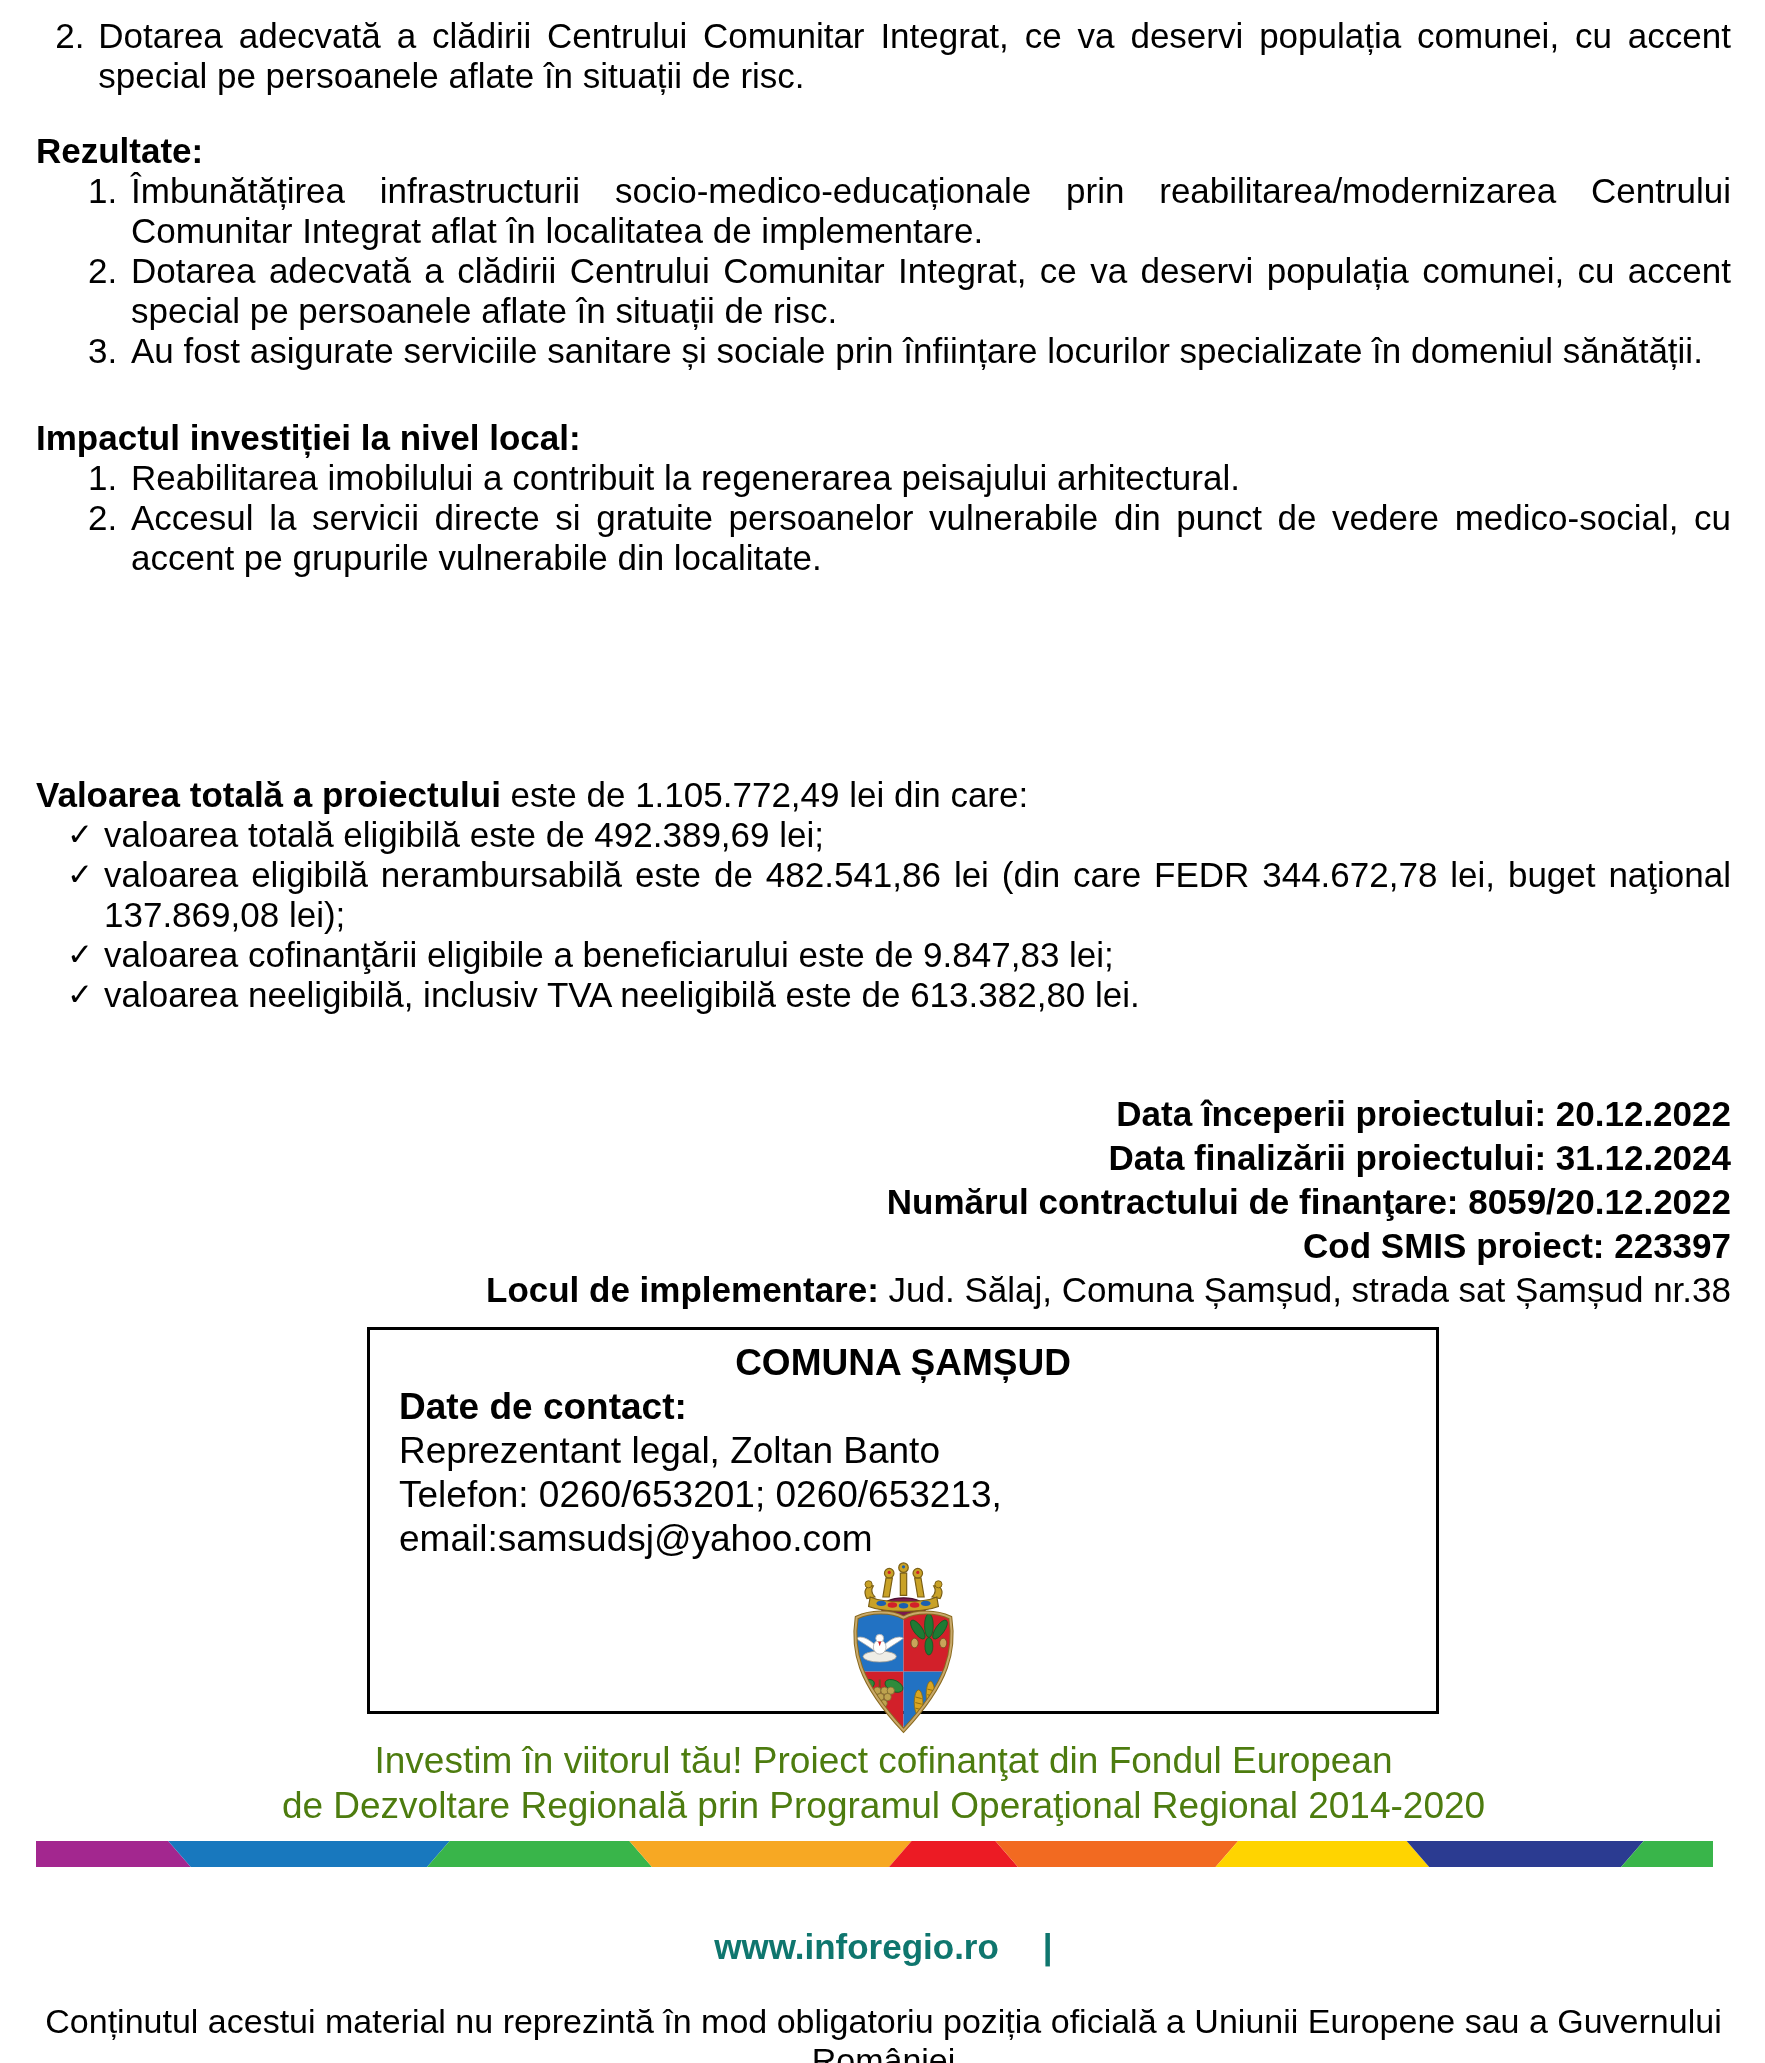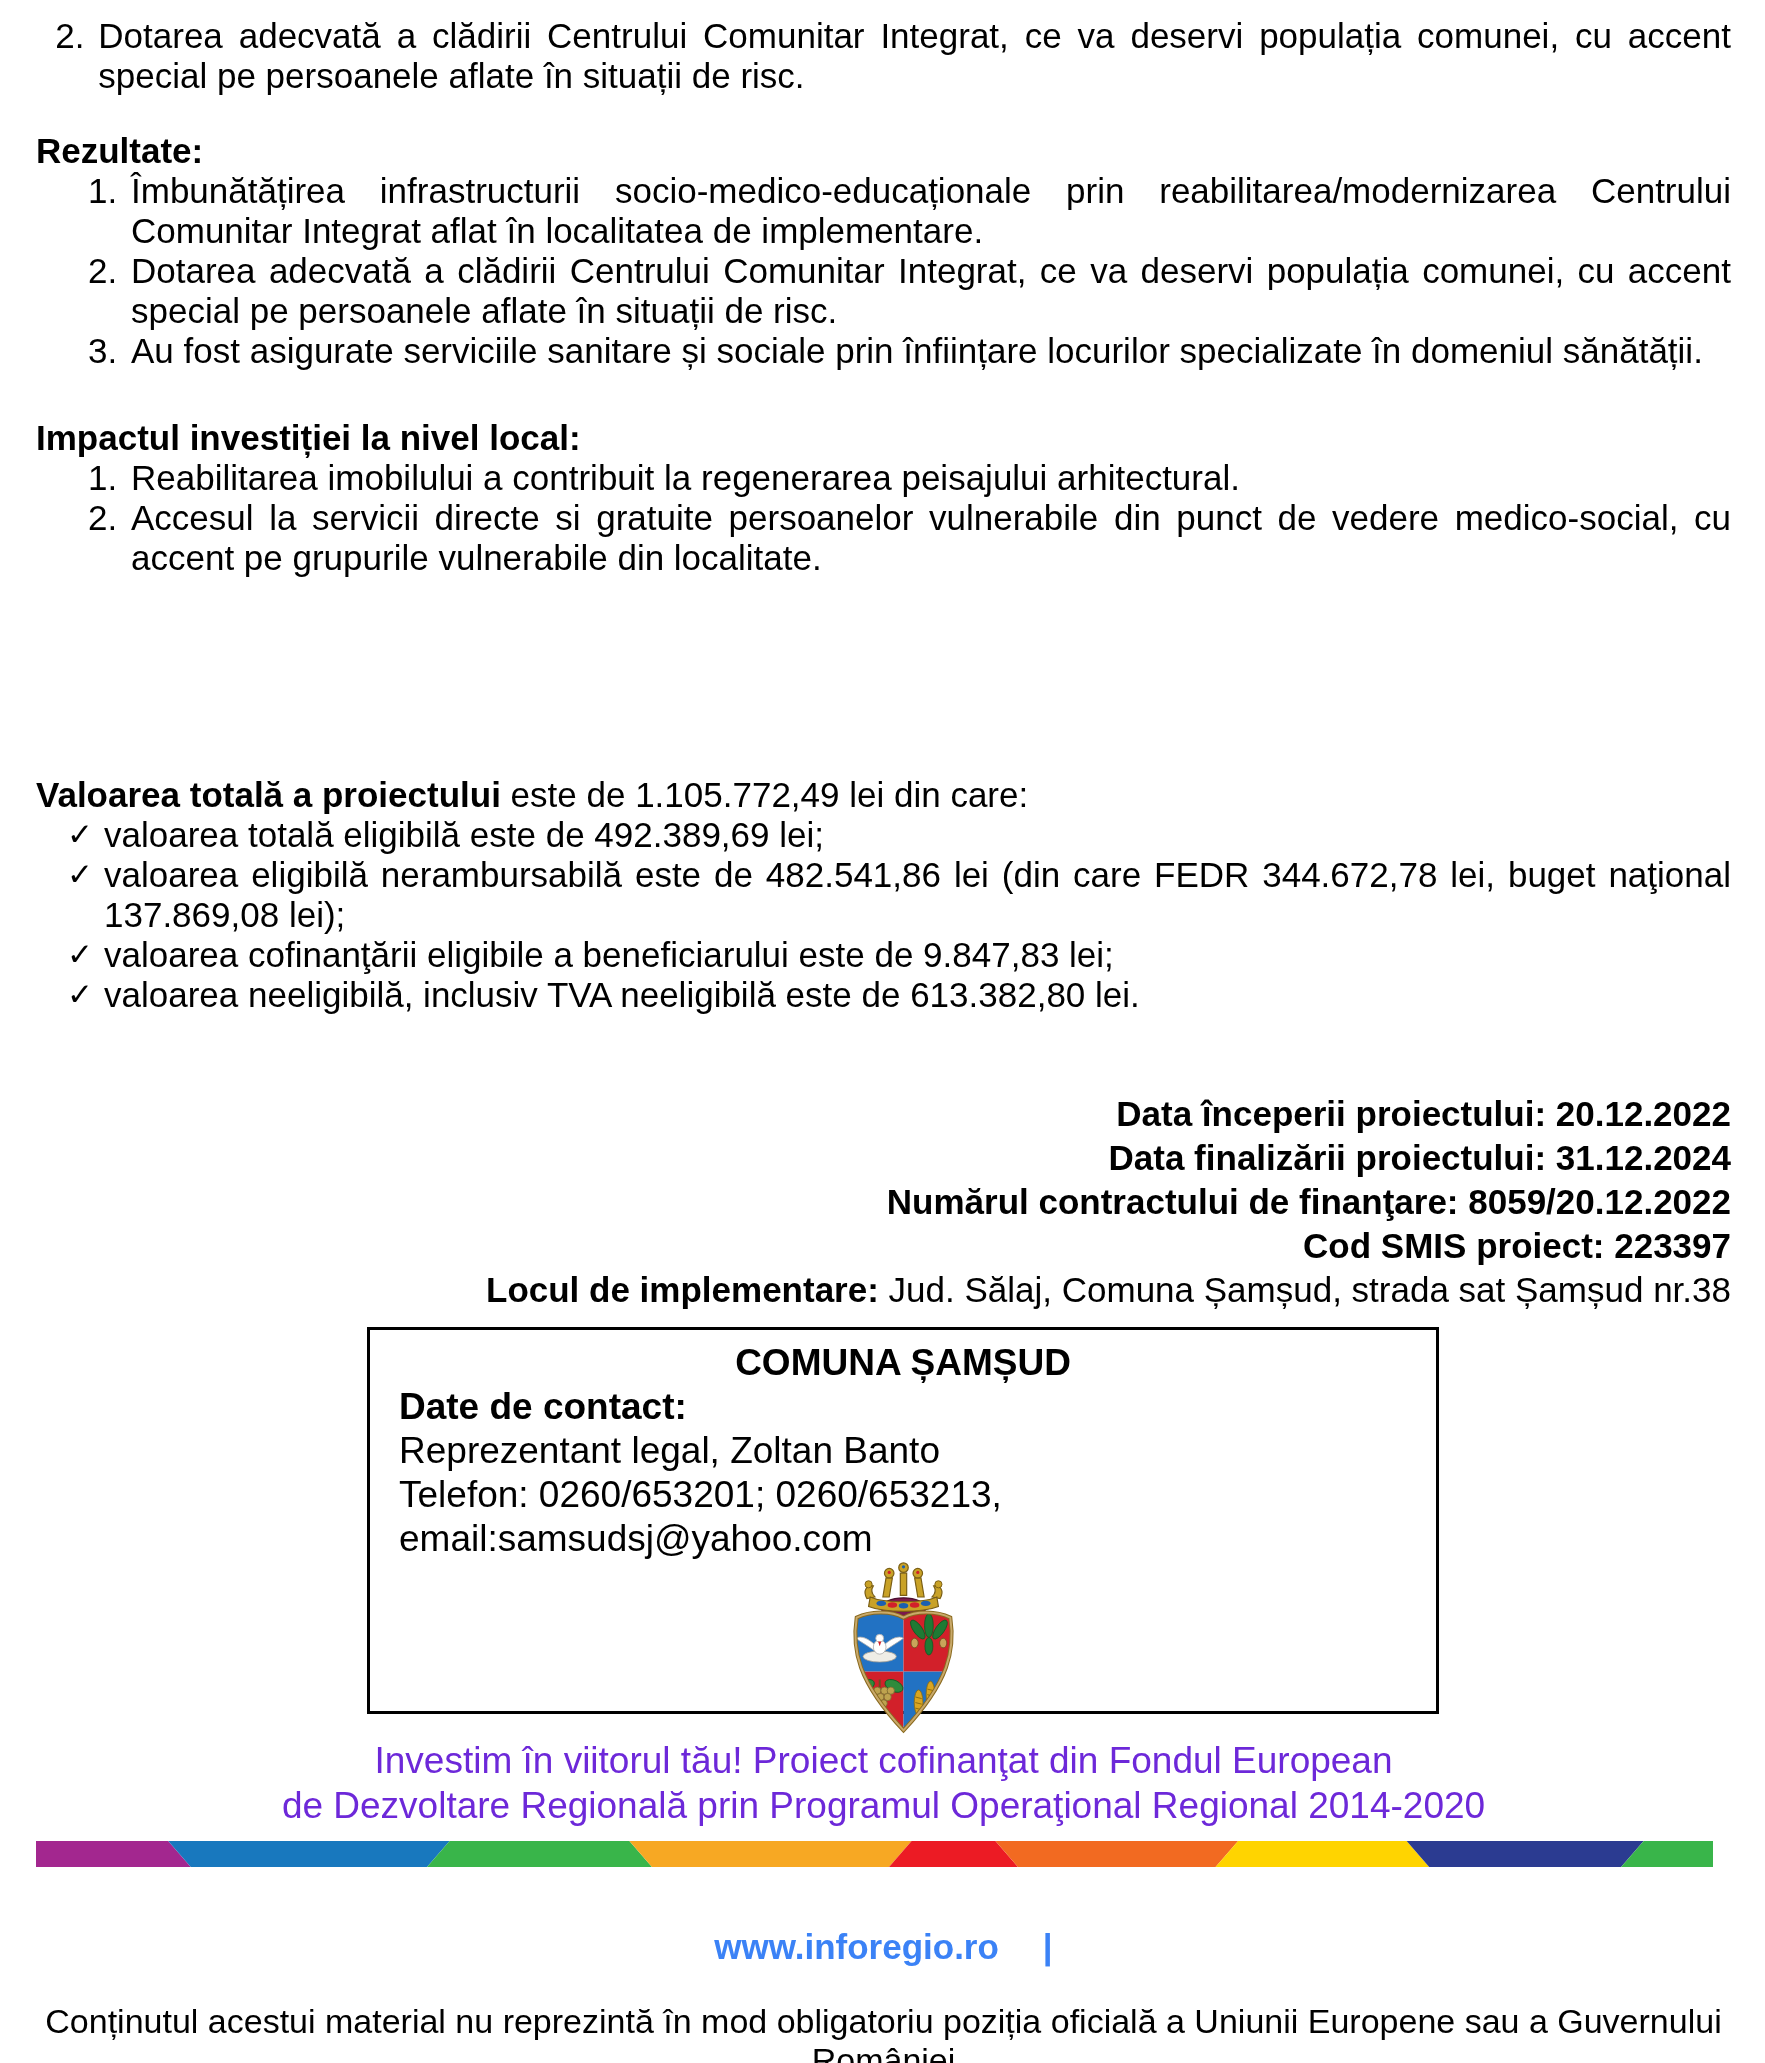--- a/index.html
+++ b/index.html
@@ -220,40 +220,40 @@
               <line x1="125" y1="184" x2="133" y2="186"></line>
           </g>
         </g>
 
         <path d="M 80,70 C 64,61 38,62 21,70 C 15,110 22,150 80,212 C 138,150 145,110 139,70 C 122,62 96,61 80,70 Z" fill="none" stroke="#8A6A1F" stroke-width="5"></path>
         <path d="M 80,70 C 64,61 38,62 21,70 C 15,110 22,150 80,212 C 138,150 145,110 139,70 C 122,62 96,61 80,70 Z" fill="none" stroke="#C9A96A" stroke-width="2.5"></path>
       </svg>
     </div>
   </div>
 
-  <div class="funding" style="color: #6d28d9;">
+  <div class="funding" style="color: #4d7c0f;">
     <div>Investim în viitorul tău! Proiect cofinanţat din Fondul European</div>
     <div>de Dezvoltare Regională prin Programul Operaţional Regional 2014-2020</div>
   </div>
 
   <div class="bar-wrap">
     <svg width="1677" height="26" viewBox="0 0 2080 32" preserveAspectRatio="none">
       <polygon points="0,0 164,0 192,32 0,32" fill="#A3278F"></polygon>
       <polygon points="164,0 513,0 485,32 192,32" fill="#1878BE"></polygon>
       <polygon points="513,0 736,0 764,32 485,32" fill="#39B54A"></polygon>
       <polygon points="736,0 1086,0 1058,32 764,32" fill="#F7A823"></polygon>
       <polygon points="1086,0 1190,0 1218,32 1058,32" fill="#EC1B24"></polygon>
       <polygon points="1190,0 1491,0 1463,32 1218,32" fill="#F26A21"></polygon>
       <polygon points="1491,0 1700,0 1728,32 1463,32" fill="#FFD400"></polygon>
       <polygon points="1700,0 1994,0 1966,32 1728,32" fill="#2B3B91"></polygon>
       <polygon points="1994,0 2080,0 2080,32 1966,32" fill="#39B54A"></polygon>
     </svg>
   </div>
 
-  <div class="links" style="color: #3b82f6;">
+  <div class="links" style="color: #0f766e;">
     <span>www.inforegio.ro</span>
     <span>|</span>
   </div>
 
   <div class="footer">Conținutul acestui material nu reprezintă în mod obligatoriu poziția oficială a Uniunii Europene sau a Guvernului României</div>
 
 </div>
 
 
 </body></html>

